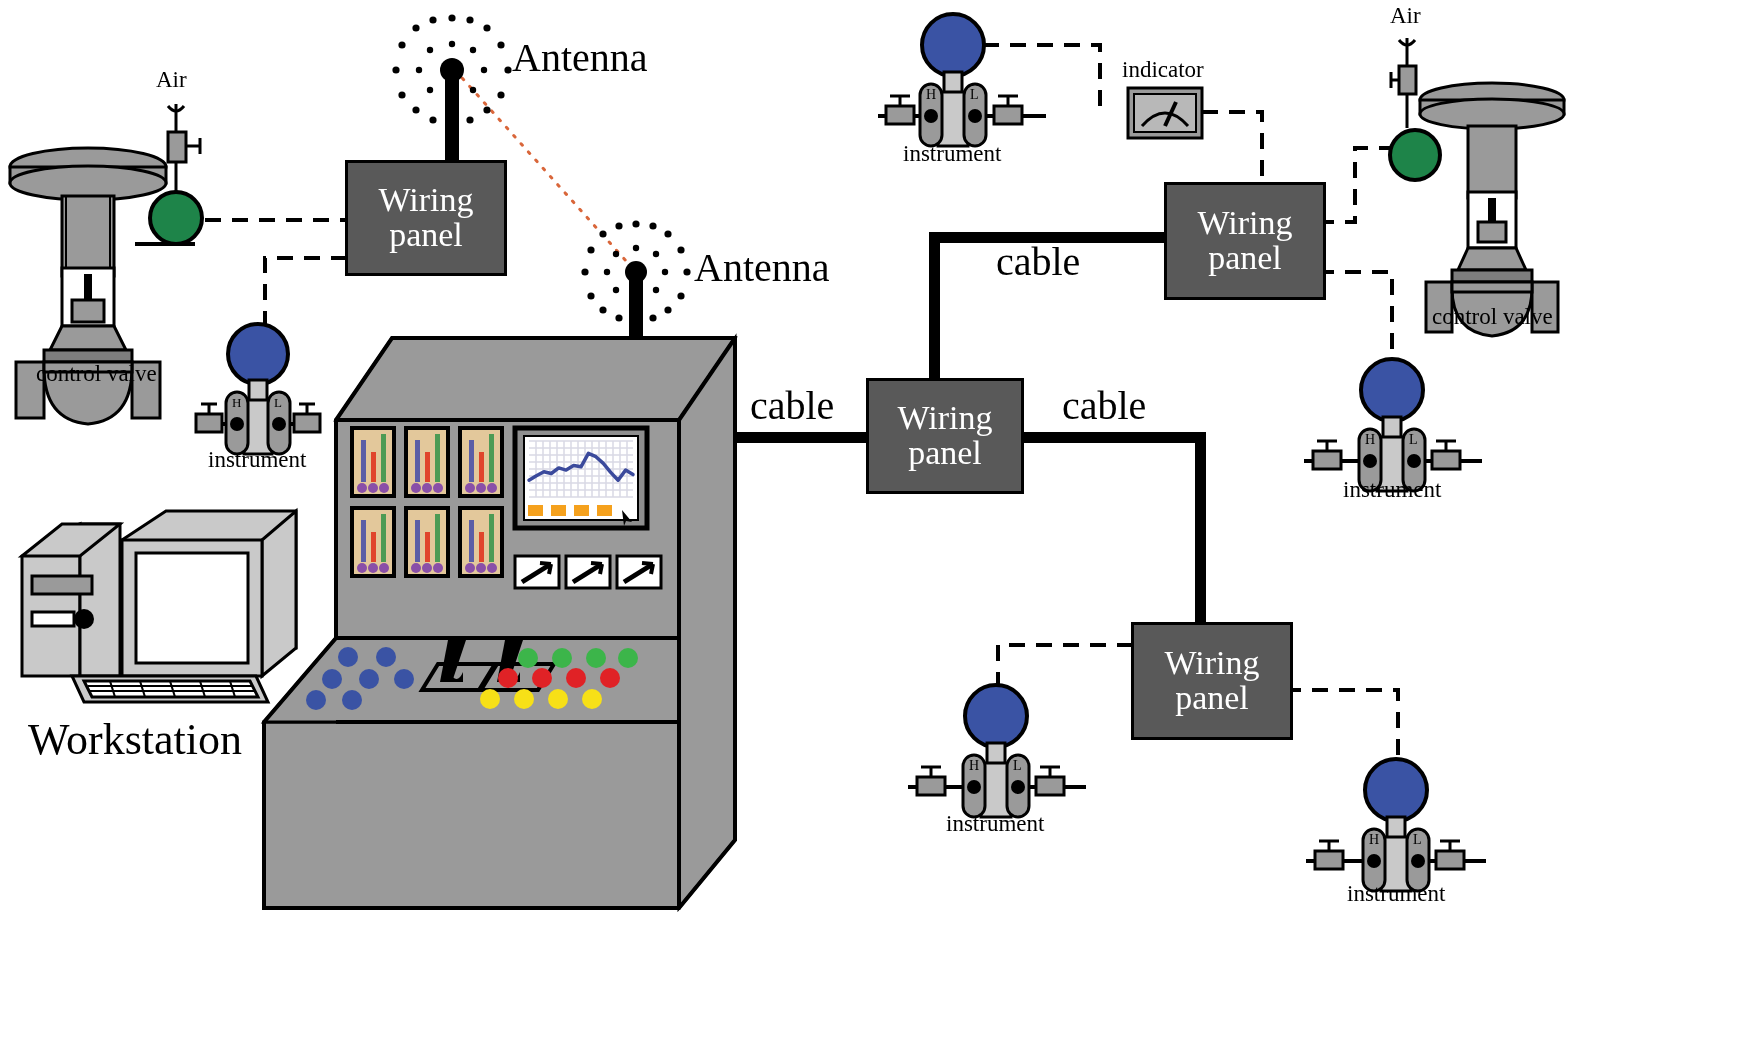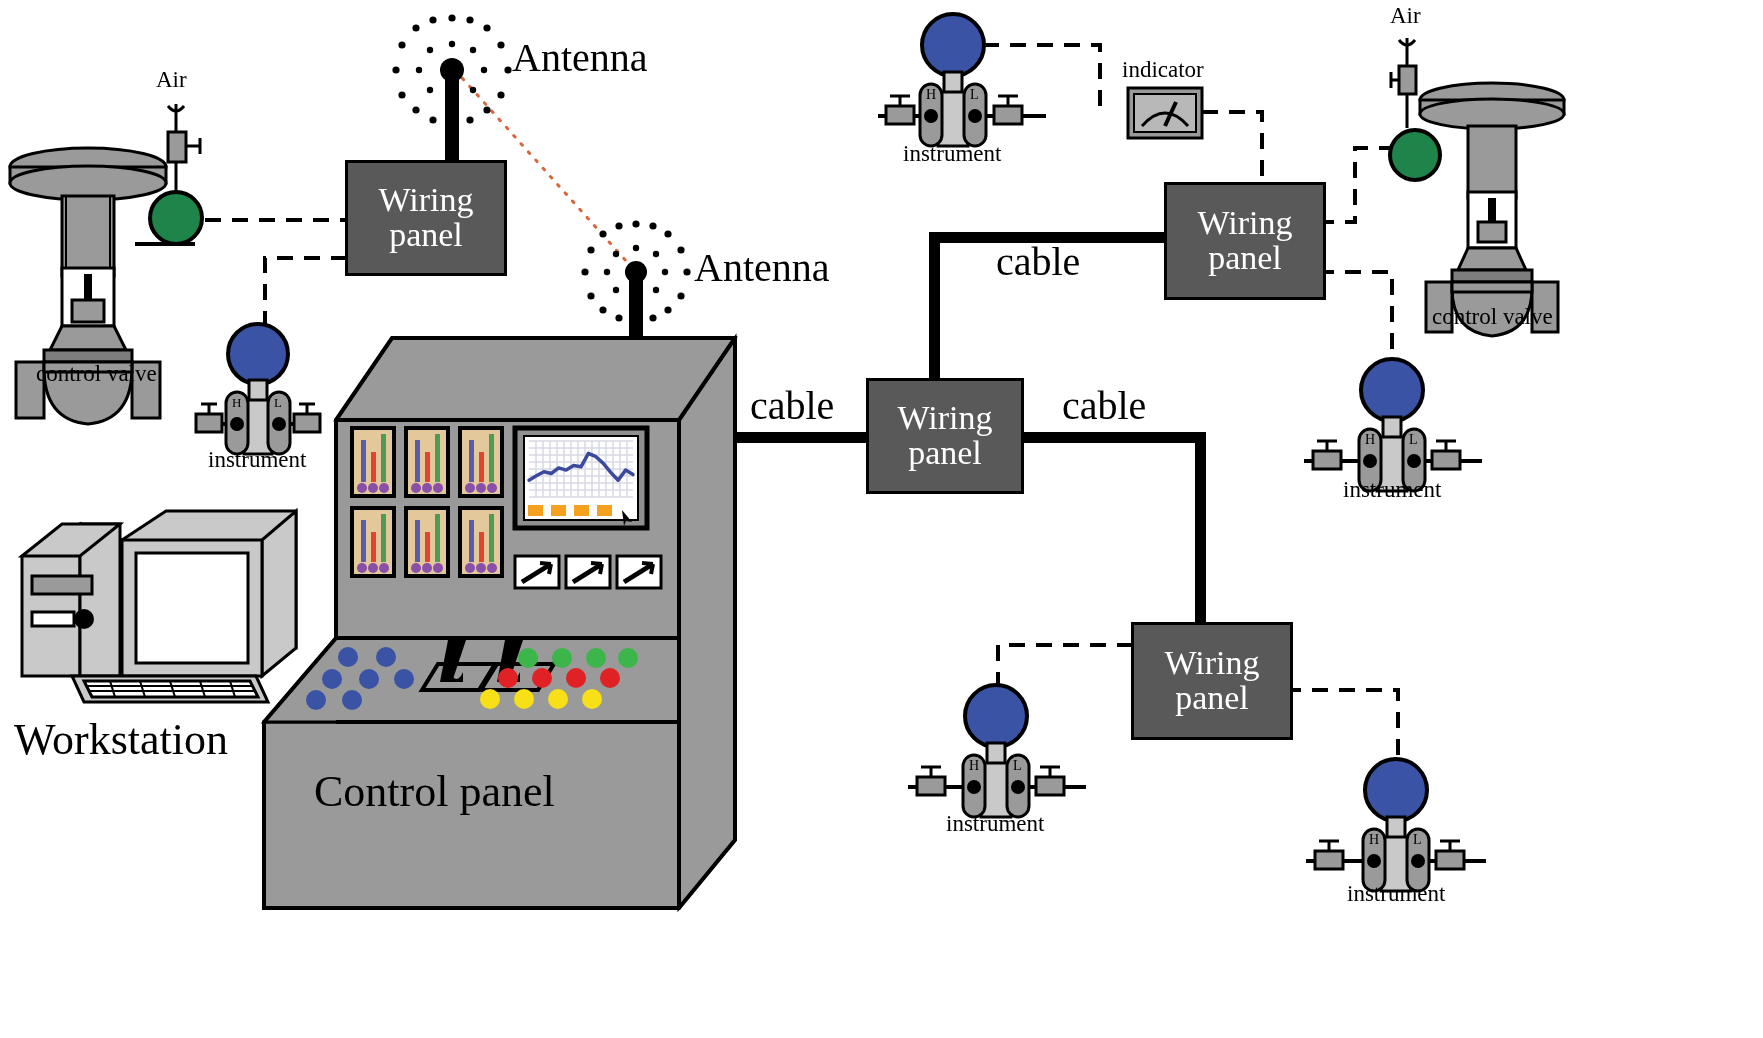--- a/index.html
+++ b/index.html
@@ -495,22 +495,21 @@
   <div class="lbl sml" style="left:1343px;top:478px;">instrument</div>
   <div class="lbl sml" style="left:946px;top:812px;">instrument</div>
   <div class="lbl sml" style="left:1347px;top:882px;">instrument</div>
 
   <div class="lbl sml" style="left:1122px;top:58px;">indicator</div>
 
   <div class="lbl big" style="left:750px;top:386px;">cable</div>
   <div class="lbl big" style="left:996px;top:242px;">cable</div>
   <div class="lbl big" style="left:1062px;top:386px;">cable</div>
 
-  <div class="lbl" style="left:14px;top:718px;font-size:44px;">Workstation</div>
-  <div class="lbl" style="left:314px;top:770px;font-size:44px;">Control panel</div>
+  <div class="lbl" style="left:28px;top:718px;font-size:44px;">Workstation</div>
 
   <div class="lbl" style="left:232px;top:396px;font-size:13px;">H</div>
   <div class="lbl" style="left:274px;top:396px;font-size:13px;">L</div>
   <div class="lbl" style="left:926px;top:88px;font-size:14px;">H</div>
   <div class="lbl" style="left:970px;top:88px;font-size:14px;">L</div>
   <div class="lbl" style="left:1365px;top:433px;font-size:14px;">H</div>
   <div class="lbl" style="left:1409px;top:433px;font-size:14px;">L</div>
   <div class="lbl" style="left:969px;top:759px;font-size:14px;">H</div>
   <div class="lbl" style="left:1013px;top:759px;font-size:14px;">L</div>
   <div class="lbl" style="left:1369px;top:833px;font-size:14px;">H</div>

